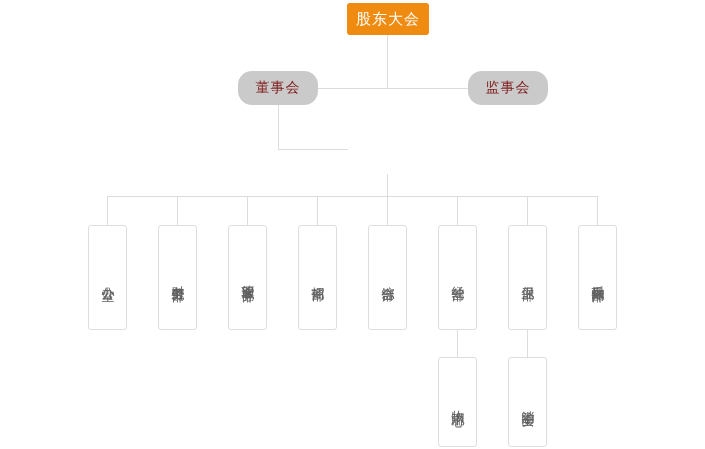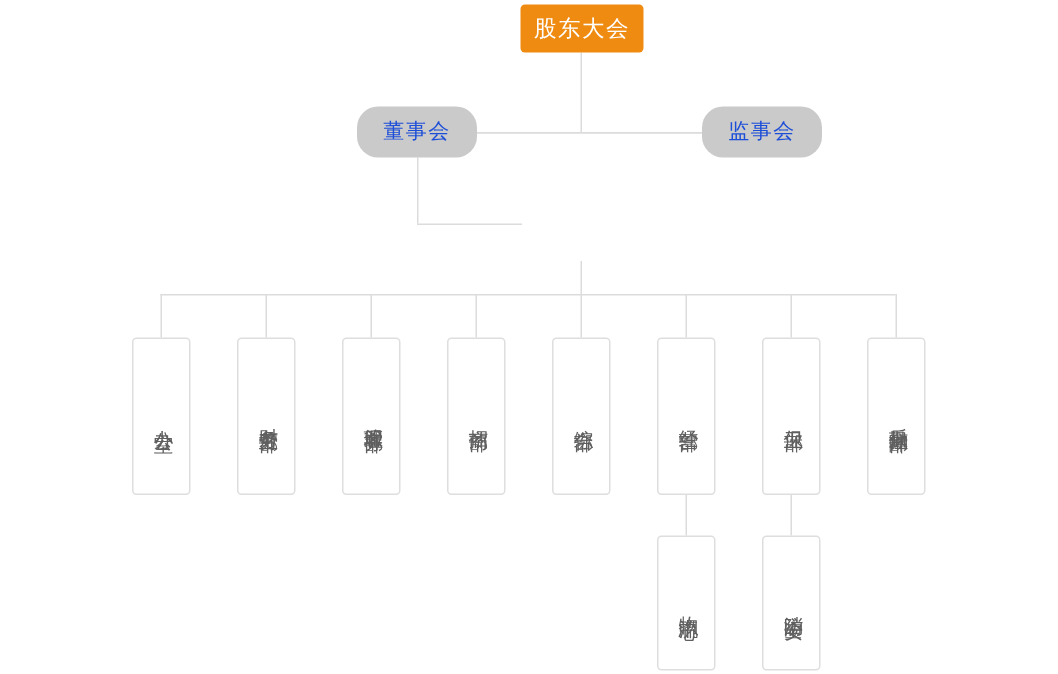--- a/index.html
+++ b/index.html
@@ -44,21 +44,21 @@
   .node-top {
     background: #ee8b10;
     color: #ffffff;
     font-size: 15px;
     letter-spacing: 1px;
     border-radius: 3px;
   }
 
   .node-mid {
     background: #cacaca;
-    color: #1d4ed8;
+    color: #7f1d1d;
     font-size: 14px;
     letter-spacing: 1px;
     border-radius: 14px;
   }
 
   .node-dept {
     background: #ffffff;
     border: 1px solid #dedede;
     border-radius: 3px;
     color: #5f5f5f;

